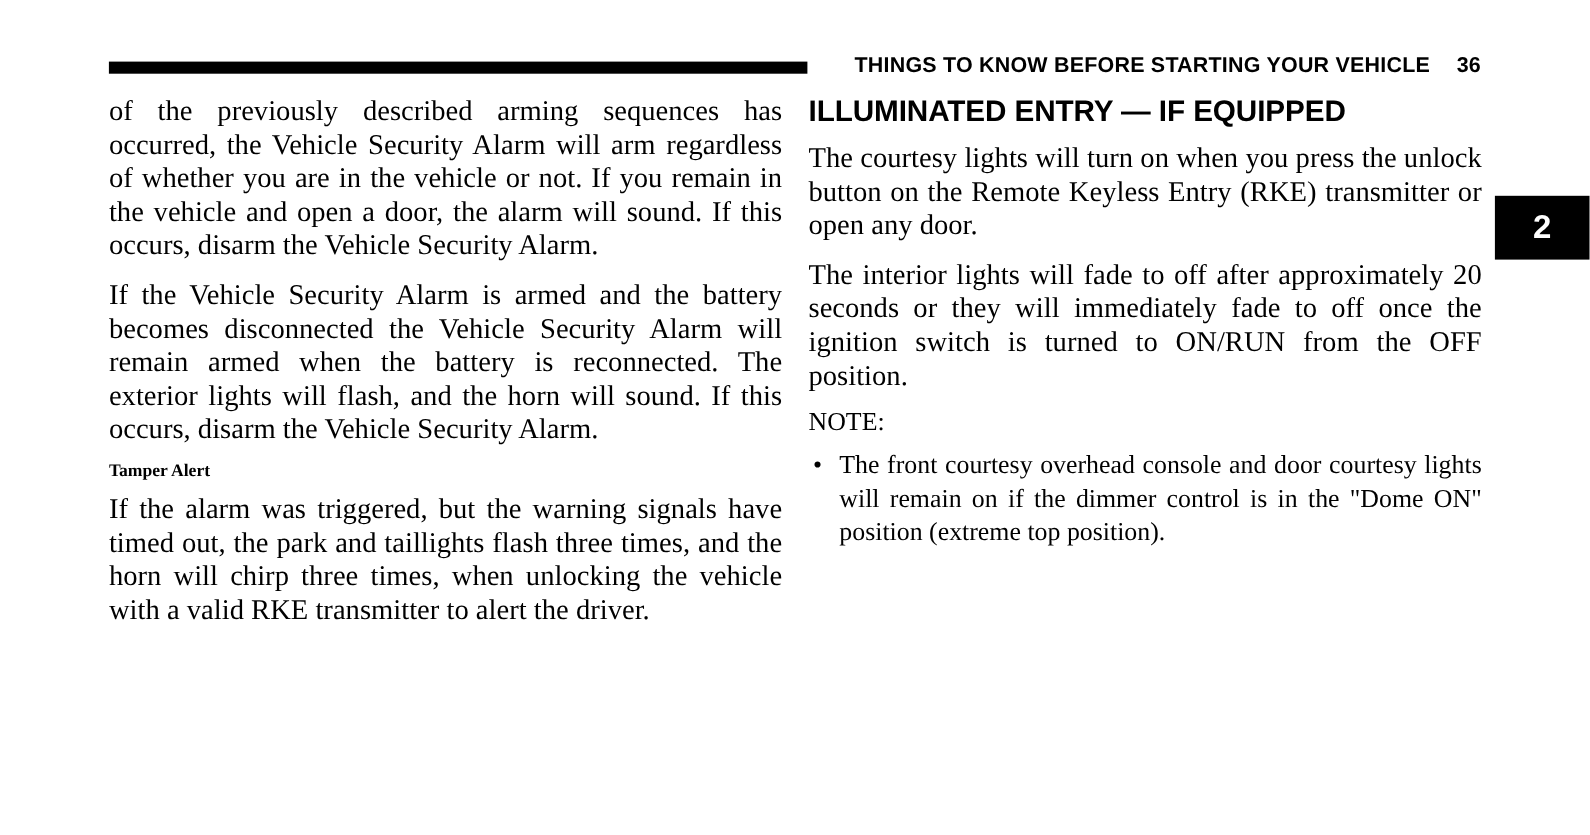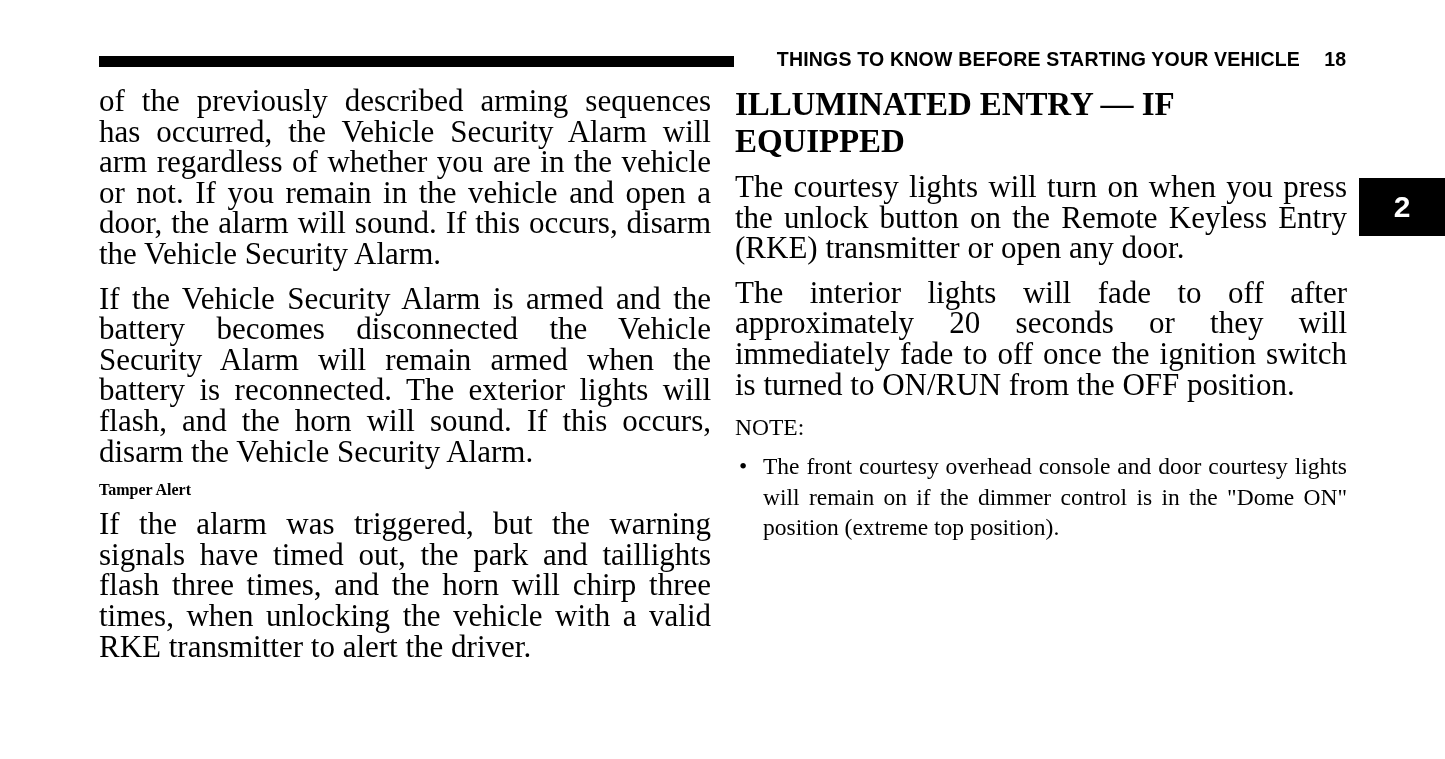--- a/index.html
+++ b/index.html
@@ -80,34 +80,34 @@
   .col {
     position: absolute;
     top: 86px;
     width: 612px;
   }
   .col-left { left: 99px; }
   .col-right { left: 735px; }
 
   p.body {
     margin: 0 0 14px 0;
-    font-size: 31px;
+    font-size: 26px;
     line-height: 30.6px;
     text-align: justify;
     text-justify: inter-word;
     -webkit-hyphens: manual;
     hyphens: manual;
   }
   p.body.last { margin-bottom: 0; }
 
   h2.head-major {
     margin: 0 0 12px 0;
-    font-family: Liberation Serif, serif;
+    font-family: Liberation Sans, sans-serif;
     font-weight: bold;
-    font-size: 33px;
+    font-size: 27px;
     letter-spacing: -0.1px;
   }
   h3.head-minor {
     margin: 14px 0 10px 0;
     font-family: Liberation Serif, serif;
     font-weight: bold;
     font-size: 16px;
   }
   h3.note-head {
     margin: 4px 0 10px 0;
@@ -140,21 +140,21 @@
   ul.bullets li > span.txt { display: inline; }
 </style>
 </head>
 <body>
 
 <div class="page">
 
   <div class="header">
     <div class="header-rule"></div>
     <div class="header-title">THINGS TO KNOW BEFORE STARTING YOUR VEHICLE</div>
-    <div class="header-pagenum">18</div>
+    <div class="header-pagenum">36</div>
   </div>
 
   <div class="section-tab">
     <span>2</span>
   </div>
 
   <div class="col col-left">
     <p class="body">of the previously described arming sequences has occurred, the Vehicle Security Alarm will arm regardless of whether you are in the vehicle or not. If you remain in the vehicle and open a door, the alarm will sound. If this occurs, disarm the Vehicle Security Alarm.</p>
     <p class="body">If the Vehicle Security Alarm is armed and the battery becomes disconnected the Vehicle Security Alarm will remain armed when the battery is reconnected. The exterior lights will flash, and the horn will sound. If this occurs, disarm the Vehicle Security Alarm.</p>
     <h3 class="head-minor">Tamper Alert</h3>

